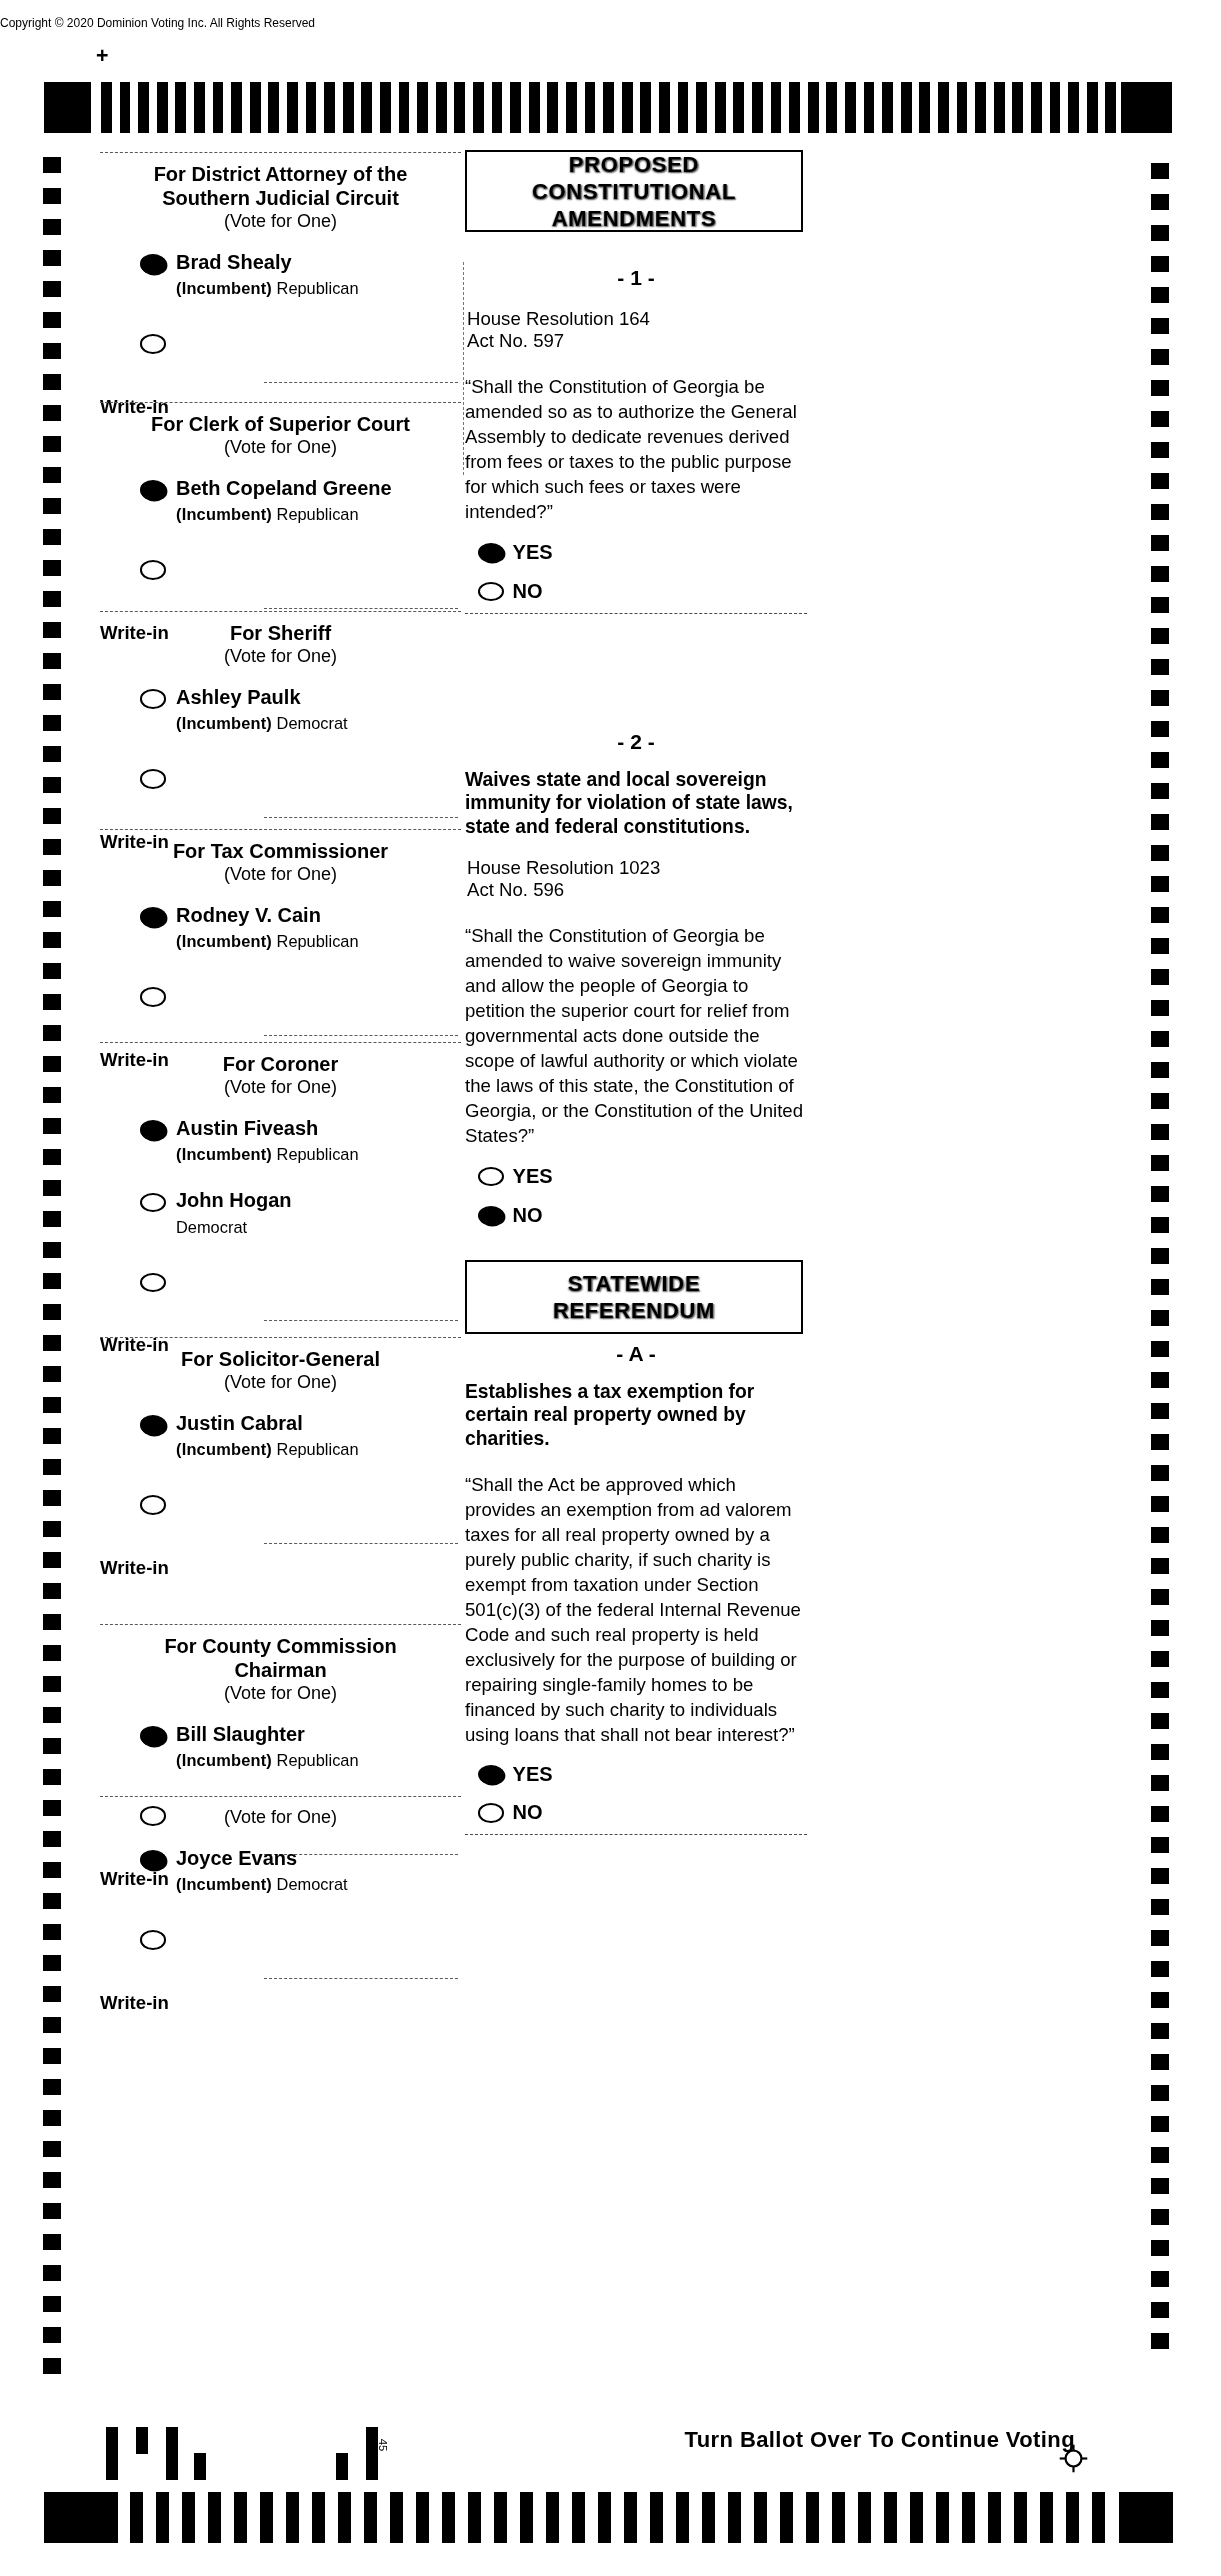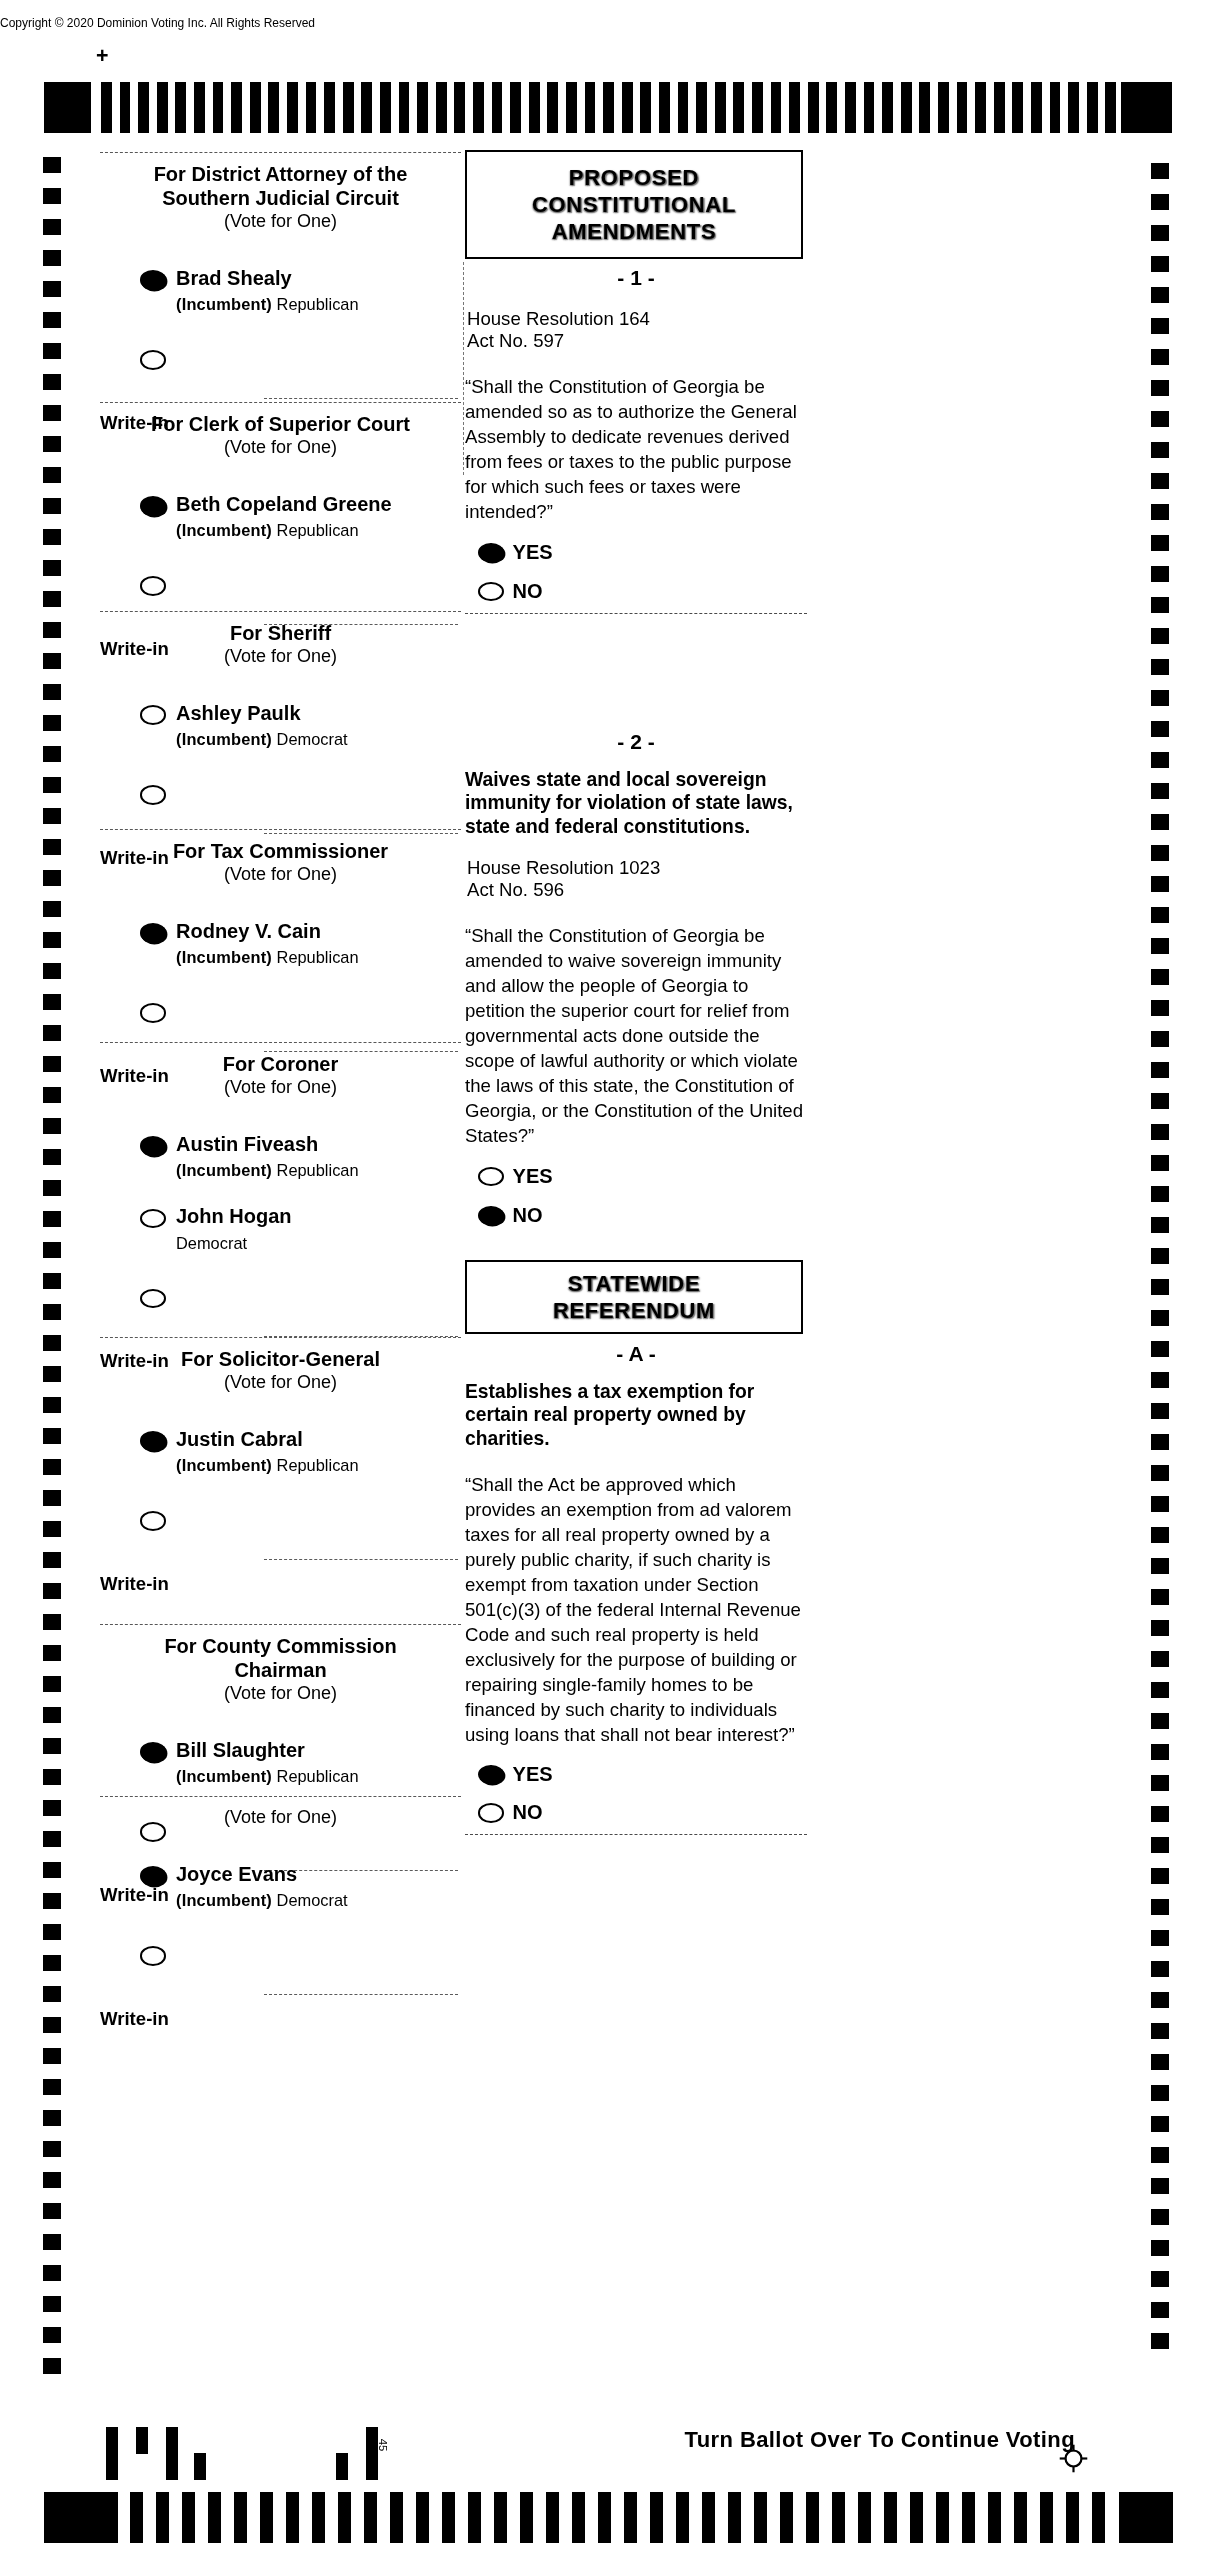--- a/index.html
+++ b/index.html
@@ -21,21 +21,21 @@
   .plus-mark { position:absolute; left:96px; top:44px; font-size:21.4px; font-weight:bold; }
   .copyright { position:absolute; top:15.7px; left:0; width:100%; text-align:left; font-size:12px; }
   .turn-over { position:absolute; top:2427px; right:147px; font-size:22px; font-weight:bold; letter-spacing:0.4px; }
   .crosshair { position:absolute; left:1059px; top:2444px; }
   .bc { position:absolute; width:12px; background:#000; }
   .sheet-num { position:absolute; left:377px; top:2439px; font-size:11.4px; transform:rotate(90deg); }
   
   .contest { position:absolute; left:100px; width:361px; border-top:1.4px dashed #575757; padding-top:8.6px; box-sizing:border-box; }
   .c-title { margin:0; font-size:20px; font-weight:bold; line-height:24px; text-align:center; white-space:pre-line; }
   .c-instr { font-size:18px; line-height:21.4px; text-align:center; margin-top:1.4px; }
-  .cand { display:flex; align-items:flex-start; margin-top:36px; }
+  .cand { display:flex; align-items:flex-start; margin-top:20px; }
   .cand + .cand { margin-top:26px; }
   .oval { display:inline-block; width:26px; height:19.3px; border:2.1px solid #000; border-radius:50%; box-sizing:border-box; flex:none; background:#fff; }
   .oval.filled { background:#000; box-shadow:1.4px 1.4px 0 #000; }
   .cand .oval { margin:2.1px 10px 0 40px; }
   .cand-name { font-size:20px; font-weight:bold; line-height:21.4px; }
   .cand-party { font-size:16.4px; margin-top:5.7px; }
   .cand-party b { letter-spacing:0.2px; }
   .empty-row { margin-top:36px; margin-left:40px; }
   .writein { margin-top:23px; position:relative; }
   .wline { position:absolute; left:164px; right:2.9px; top:2.9px; border-top:1.4px dashed #5a5a5a; }
@@ -216,21 +216,21 @@
       <div class="empty-row"><span class="oval"></span></div>
       <div class="writein">
         <div class="wline"></div>
         <div class="wlabel">Write-in</div>
       </div>
     </section>
   </div>
 
   <div>
 
-    <section class="mbox" style="top:150px;height:109px">
+    <section class="mbox" style="top:150px;height:82px">
       <div class="mbox-text">PROPOSED
 CONSTITUTIONAL
 AMENDMENTS</div>
     </section>
 
     <section class="measure m1" style="top:266px">
       <div class="m-num">- 1 -</div>
       <div class="m-refs">
         <div>House Resolution 164</div>
         <div>Act No. 597</div>

